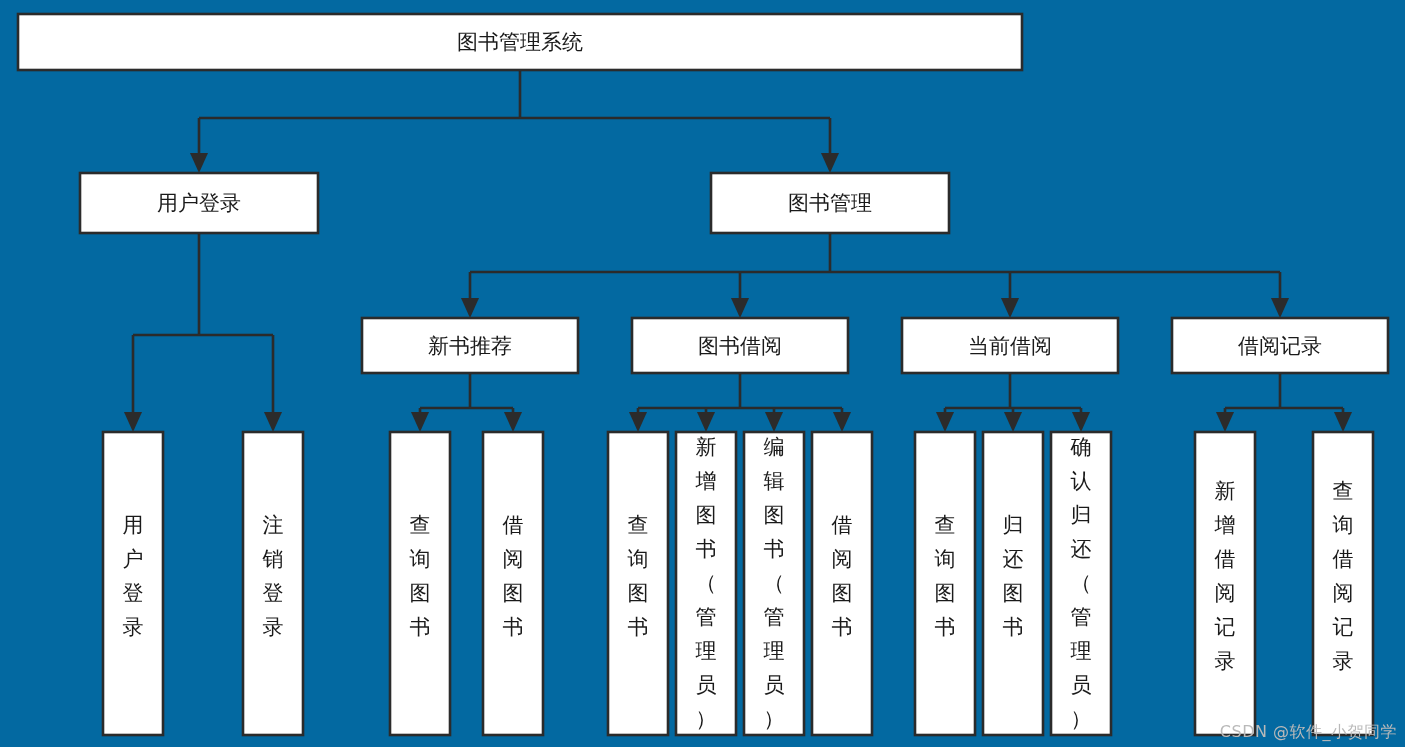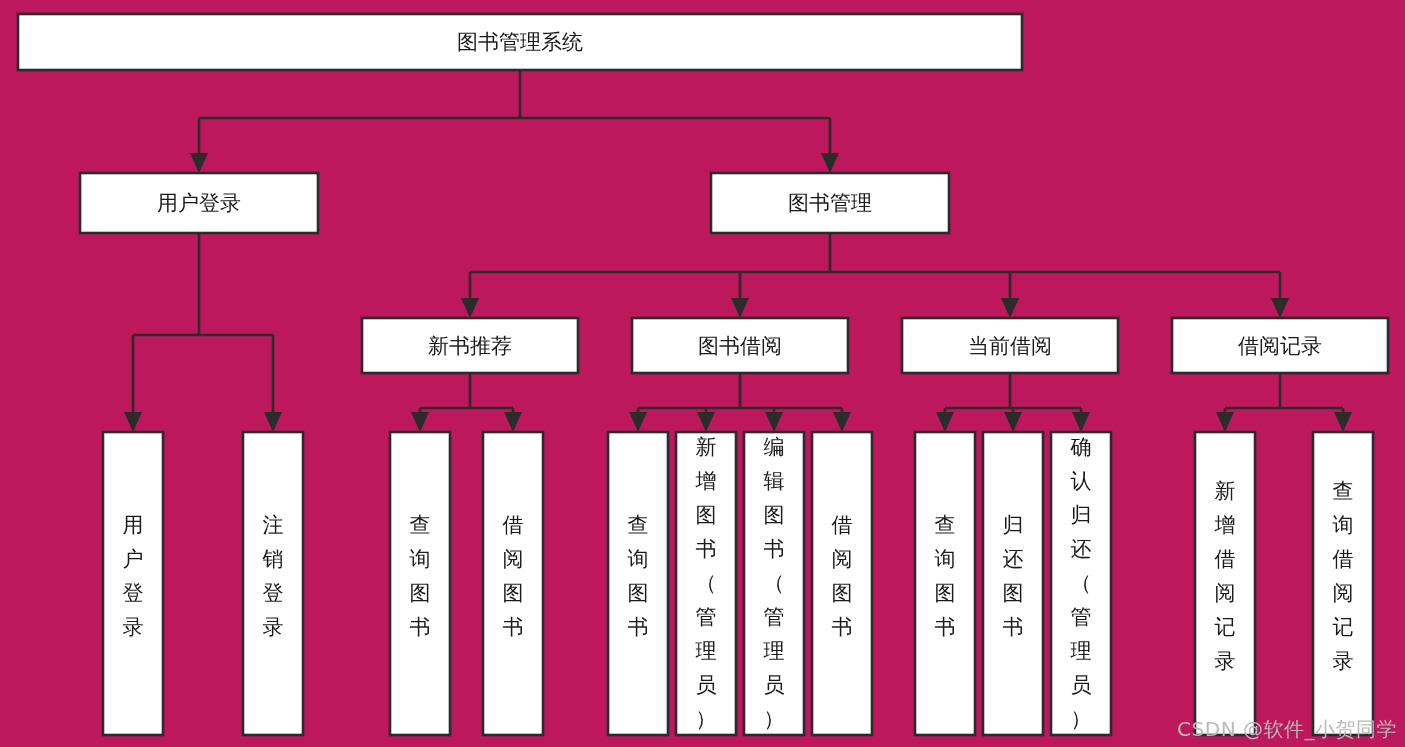--- a/index.html
+++ b/index.html
@@ -11,21 +11,21 @@
   body {
     width: 1405px;
     height: 747px;
     font-family: "DejaVu Sans", "Liberation Sans", sans-serif;
     overflow: hidden;
   }
   #diagram-root {
     position: relative;
     width: 1405px;
     height: 747px;
-    background: #be185d;
+    background: #0369a1;
   }
   svg#diagram-svg {
     position: absolute;
     top: 0;
     left: 0;
     width: 1405px;
     height: 747px;
     display: block;
   }
   .node-box {
@@ -54,21 +54,21 @@
     fill: #1a1a1a;
     font-family: "DejaVu Sans", "Liberation Sans", sans-serif;
     font-size: 21px;
     text-anchor: middle;
   }
   .watermark-text {
     position: absolute;
     right: 8px;
     bottom: 4px;
     font-family: "DejaVu Sans", "Liberation Sans", sans-serif;
-    font-size: 20px;
+    font-size: 16px;
     color: #b9b9b9;
     letter-spacing: 0.5px;
     white-space: nowrap;
     user-select: none;
   }
 </style>
 </head>
 <body>
 
 <div id="diagram-root">

